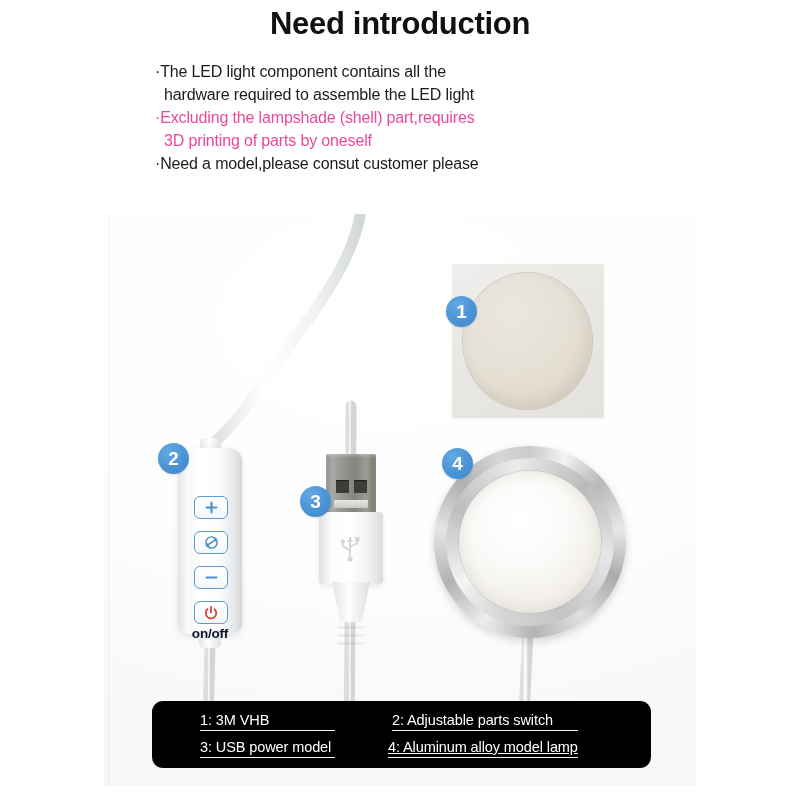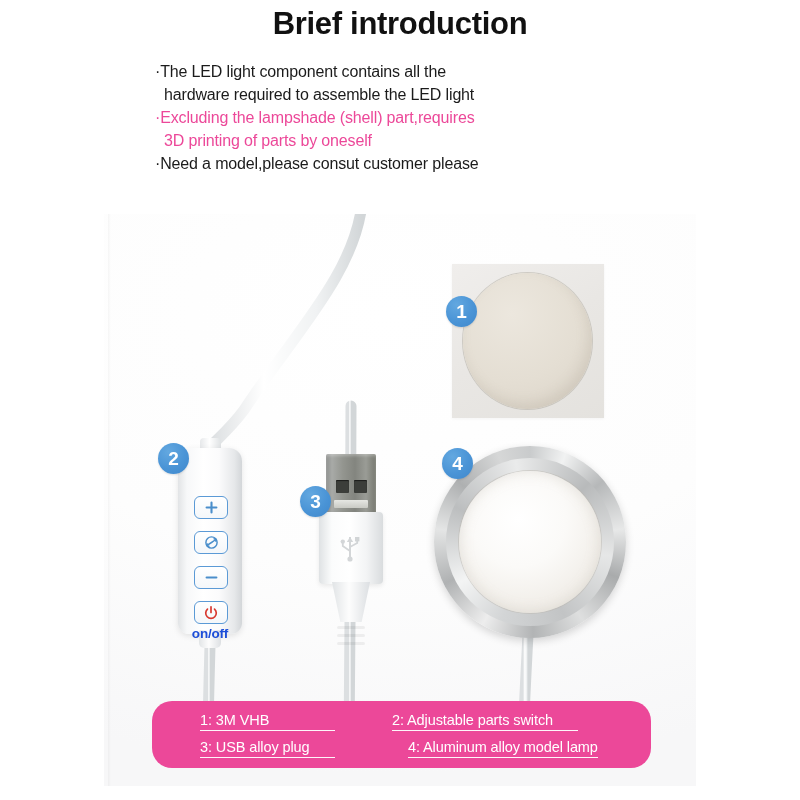--- a/index.html
+++ b/index.html
@@ -151,21 +151,21 @@
   #sw-cycle { top: 317px; }
   #sw-minus { top: 352px; }
   #sw-power { top: 387px; border-color: #5b9ad6; }
   .sw-glyph { display:block; }
   #onoff-label {
     position: absolute;
     left: 74px;
     top: 412px;
     width: 64px;
     text-align: center;
-    color: #1d4ed8;
+    color: #0f172a;
     font-size: 13.5px;
     font-weight: bold;
     letter-spacing: -0.2px;
   }
 
   
   #usb-group { position: absolute; left: 212px; top: 240px; width: 70px; height: 200px; }
   #usb-metal {
     position: absolute;
     left: 10px; top: 0;
@@ -278,41 +278,41 @@
     box-shadow: 0 1px 2px rgba(0,0,0,0.12);
   }
 
   
   #legend-box {
     position: absolute;
     left: 152px;
     top: 701px;
     width: 499px;
     height: 67px;
-    border-radius: 20px;
-    background: #ec4899;
+    border-radius: 11px;
+    background: #000000;
   }
   .legend-item {
     position: absolute;
     color: #ffffff;
     font-size: 14.5px;
     letter-spacing: -0.1px;
     border-bottom: 1.3px solid rgba(255,255,255,0.95);
     padding-bottom: 2px;
     white-space: nowrap;
   }
   #legend-1 { left: 48px;  top: 11px; min-width: 135px; }
   #legend-2 { left: 240px; top: 11px; min-width: 186px; }
   #legend-3 { left: 48px;  top: 38px; min-width: 135px; }
-  #legend-4 { left: 256px; top: 38px; min-width: 186px; }
+  #legend-4 { left: 236px; top: 38px; min-width: 186px; text-decoration: underline; }
 </style>
 </head>
 <body>
 
-<div id="page-title">Brief introduction</div>
+<div id="page-title">Need introduction</div>
 
 <div id="intro-bullets">
   <span class="bullet dark">·The LED light component contains all the
   hardware required to assemble the LED light</span>
   <span class="bullet blue">·Excluding the lampshade (shell) part,requires
   3D printing of parts by oneself</span>
   <span class="bullet dark">·Need a model,please consut customer please</span>
 </div>
 
 <div id="photo-panel">
@@ -405,15 +405,15 @@
     <div id="lamp-rim-inner"></div>
     <div id="lamp-diffuser"></div>
   </div>
   <div class="badge" style="left:338px; top:234px;">4</div>
 
 </div>
 
 <div id="legend-box">
   <span class="legend-item" id="legend-1">1: 3M VHB</span>
   <span class="legend-item" id="legend-2">2: Adjustable parts switch</span>
-  <span class="legend-item" id="legend-3">3: USB alloy plug</span>
+  <span class="legend-item" id="legend-3">3: USB power model</span>
   <span class="legend-item" id="legend-4">4: Aluminum alloy model lamp</span>
 </div>
 
 </body></html>

